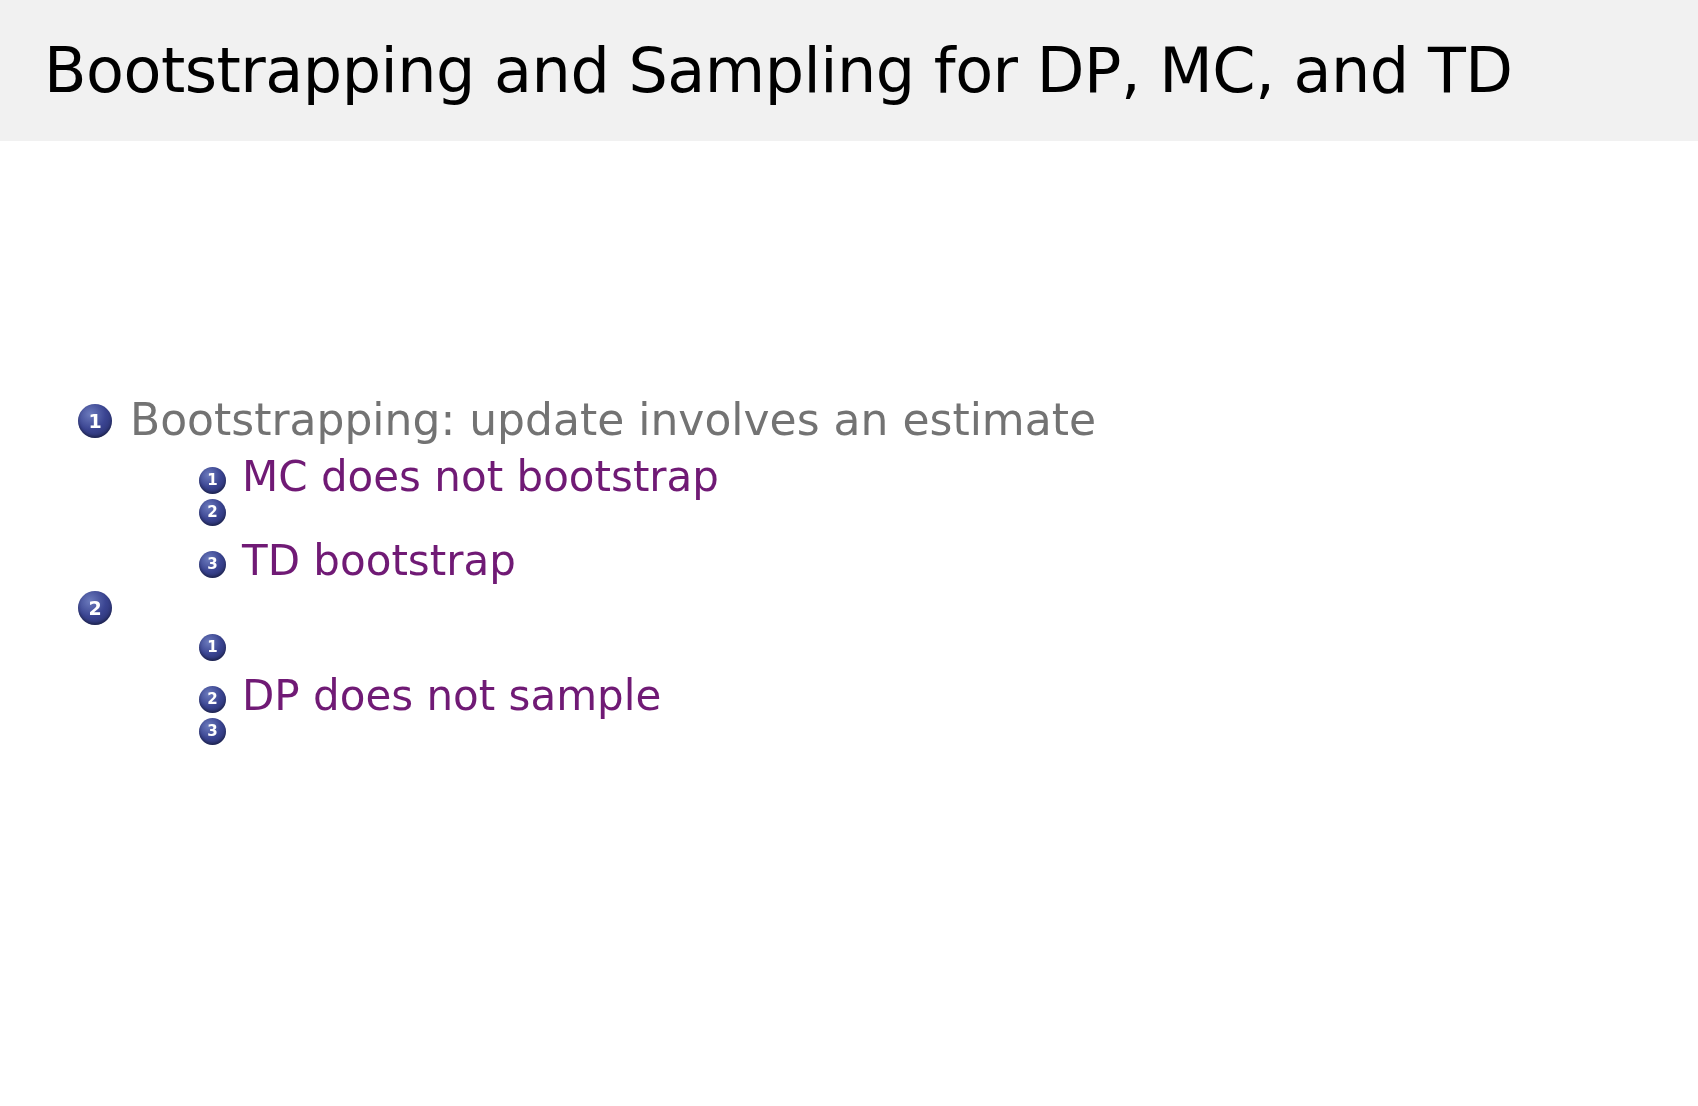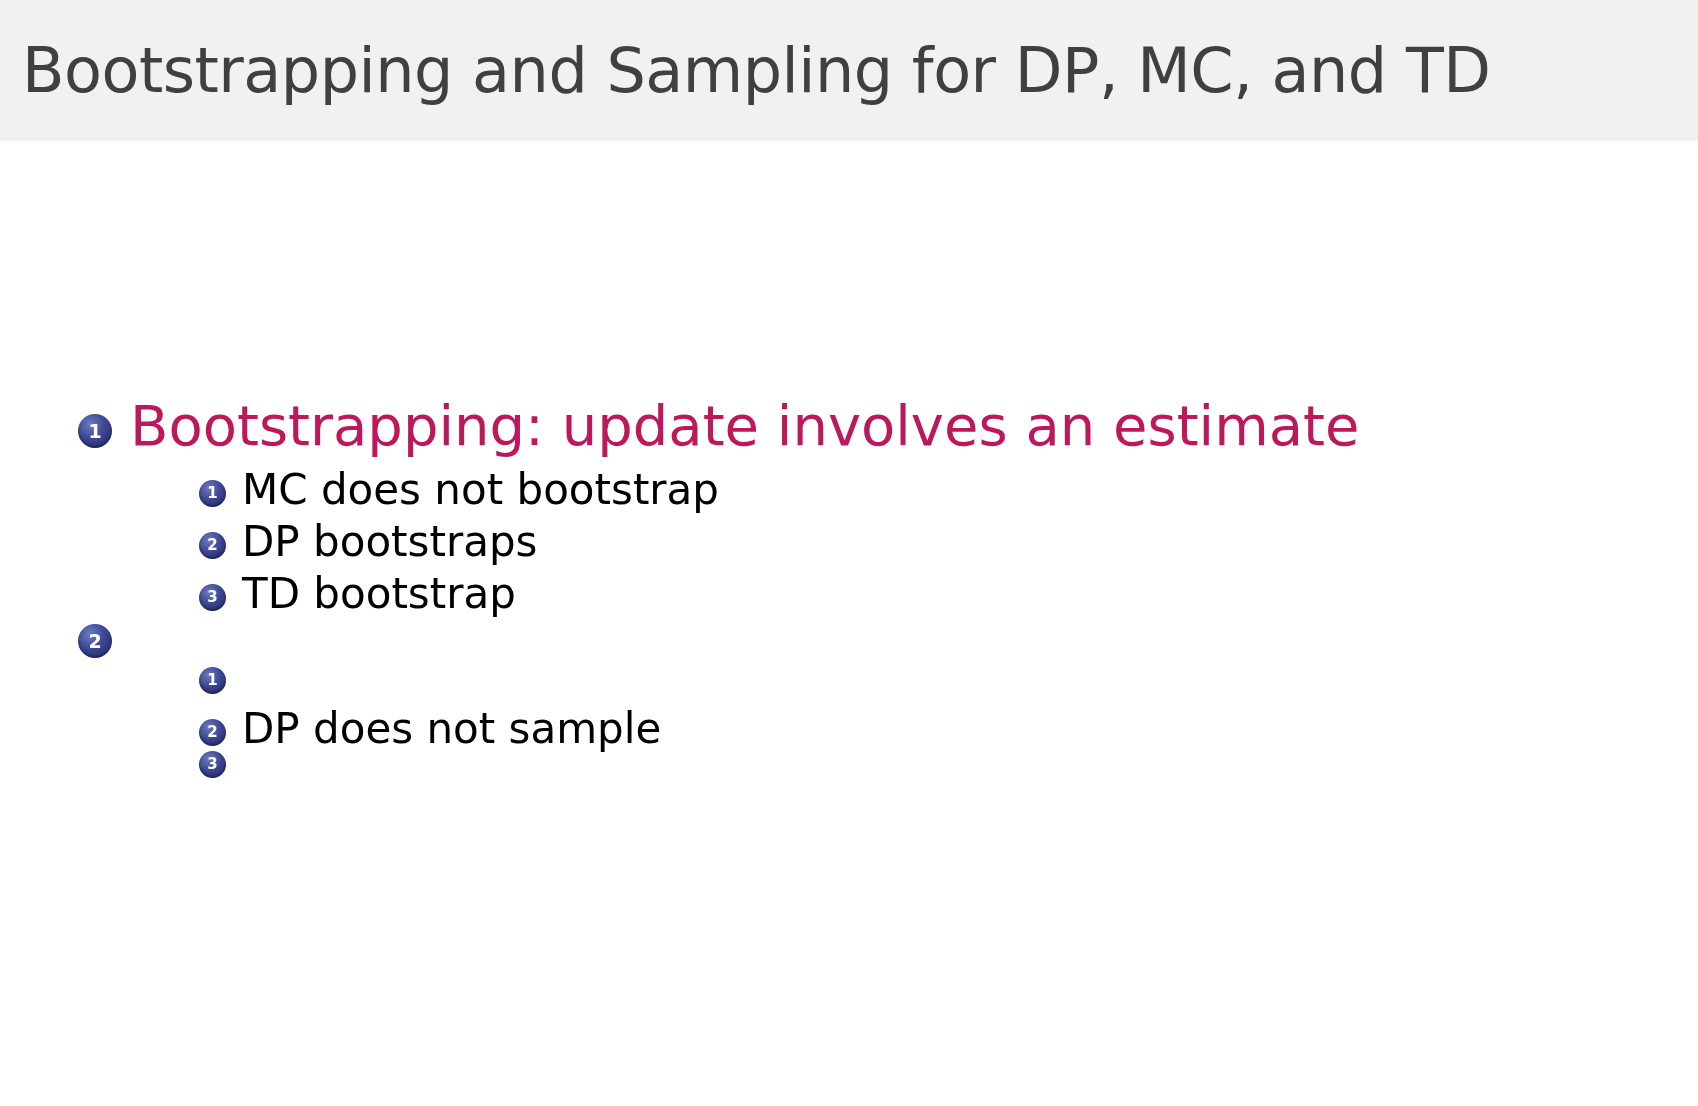--- a/index.html
+++ b/index.html
@@ -23,24 +23,24 @@
     position: absolute;
     top: 0;
     left: 0;
     width: 1698px;
     height: 141px;
     background: #f1f1f1;
     display: flex;
     align-items: center;
   }
   .slide-title {
-    padding-left: 22px;
+    padding-left: 44px;
     font-size: 62px;
     line-height: 1.05;
-    color: #404040;
+    color: #000000;
     font-family: "DejaVu Sans", sans-serif;
     font-weight: normal;
     letter-spacing: -0.5px;
     white-space: nowrap;
   }
   .content {
     position: absolute;
     top: 395px;
     left: 0;
     width: 1698px;
@@ -75,22 +75,22 @@
     line-height: 34px;
     font-size: 19px;
     margin-left: 78px;
     margin-right: 18px;
     background: radial-gradient(circle at 36% 30%, #6c7bbd 0%, #3a4491 48%, #232a63 100%);
     box-shadow: inset 0 -2px 3px rgba(0,0,0,0.35);
     position: relative;
     top: -7px;
   }
   .text1 {
-    font-size: 56px;
-    color: #be185d;
+    font-size: 44px;
+    color: #737373;
     line-height: 1.12;
     white-space: nowrap;
   }
   ol.level2 {
     list-style: none;
     margin: 8px 0 14px 0;
     padding: 0;
   }
   li.item2 {
     margin: 0 0 5px 0;
@@ -102,21 +102,21 @@
     font-size: 15px;
     margin-left: 199px;
     margin-right: 16px;
     background: radial-gradient(circle at 36% 30%, #6c7bbd 0%, #3a4491 48%, #232a63 100%);
     box-shadow: inset 0 -2px 3px rgba(0,0,0,0.35);
     position: relative;
     top: -6px;
   }
   .text2 {
     font-size: 42px;
-    color: #000000;
+    color: #701a75;
     line-height: 1.12;
     white-space: nowrap;
   }
 </style>
 </head>
 <body>
 
 <div class="slide">
 
   <div class="title-bar">
@@ -134,21 +134,20 @@
         <ol class="level2">
           <li class="item2">
             <div class="row">
               <span class="bullet bullet2">1</span>
               <span class="text2">MC does not bootstrap</span>
             </div>
           </li>
           <li class="item2">
             <div class="row">
               <span class="bullet bullet2">2</span>
-              <span class="text2">DP bootstraps</span>
             </div>
           </li>
           <li class="item2">
             <div class="row">
               <span class="bullet bullet2">3</span>
               <span class="text2">TD bootstrap</span>
             </div>
           </li>
         </ol>
       </li>

